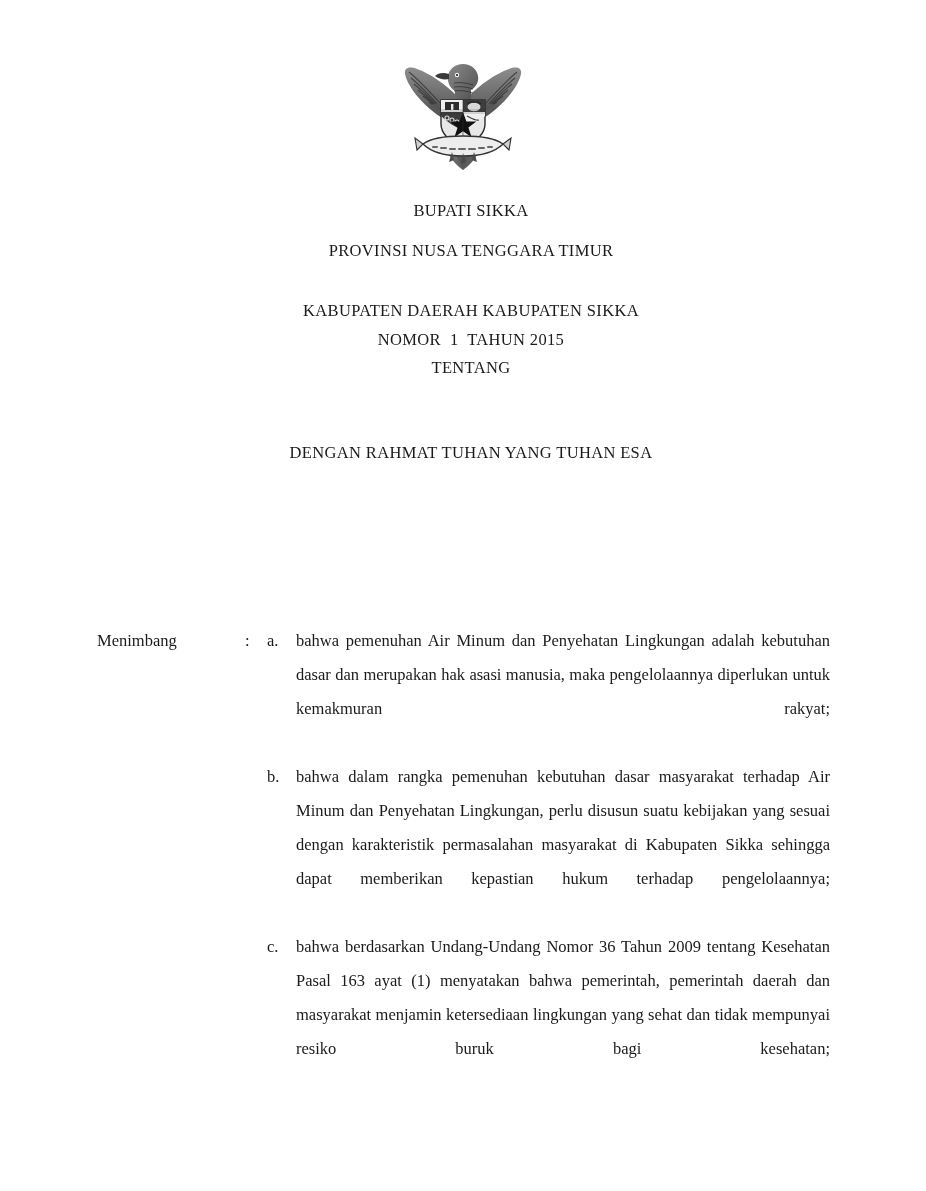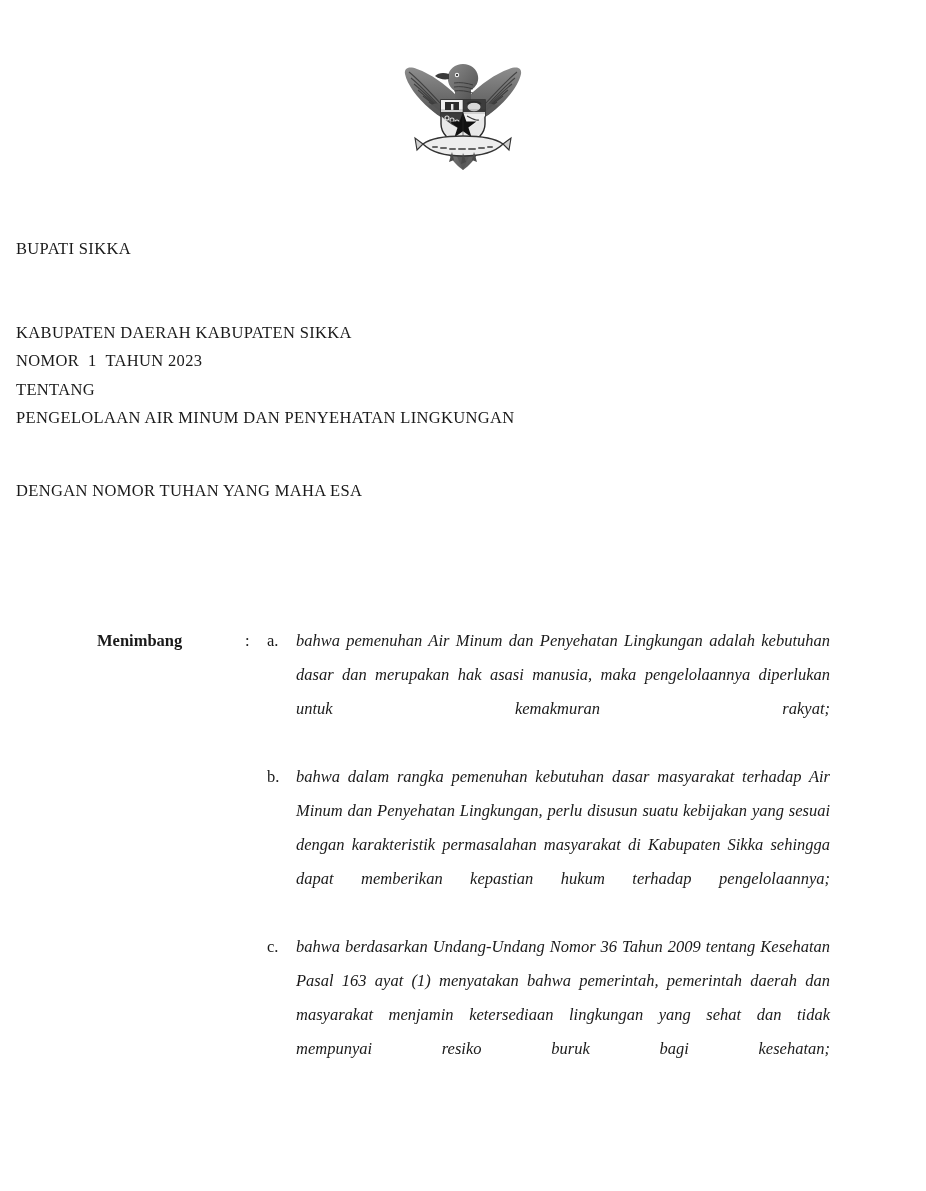--- a/index.html
+++ b/index.html
@@ -32,22 +32,21 @@
     height: 122px;
     display: block;
   }
 
   
   .headings {
     position: absolute;
     left: 16px;
     right: 0;
     top: 203px;
-    text-align: left;
-    margin-top: 38px;
+    text-align: center;
   }
   .hline {
     font-size: 16.5px;
     letter-spacing: 0.35px;
     line-height: 1.0;
     white-space: pre;
   }
   .gap-23 { height: 23px; }
   .gap-12 { height: 12px; }
   .gap-44 { height: 44px; }
@@ -60,21 +59,20 @@
     left: 97px;
     width: 733px;
     display: flex;
     align-items: flex-start;
   }
   .cons-label {
     width: 148px;
     flex: 0 0 148px;
     font-size: 16.5px;
     line-height: 34px;
-    font-weight: bold;
   }
   .cons-colon {
     width: 22px;
     flex: 0 0 22px;
     font-size: 16.5px;
     line-height: 34px;
   }
   .cons-items {
     flex: 1 1 auto;
   }
@@ -88,21 +86,20 @@
     font-size: 16.5px;
     line-height: 34px;
   }
   .cons-text {
     flex: 1 1 auto;
     font-size: 16.5px;
     line-height: 34px;
     text-align: justify;
     text-justify: inter-word;
     hyphens: none;
-    font-style: italic;
   }
   
   .cons-text::after {
     content: "";
     display: inline-block;
     width: 100%;
   }
 </style>
 </head>
 <body>
@@ -224,31 +221,31 @@
         <path d="M66 101 L64 112 L69 110 Z"></path>
         <path d="M77 100 L80 110 L75 108 Z"></path>
       </g>
     </g>
   </svg>
 </div>
 
 <div class="headings">
   <div class="hline">BUPATI SIKKA</div>
   <div class="gap-23"></div>
+  <div class="hline">PROVINSI NUSA TENGGARA TIMUR</div>
   <div class="gap-44"></div>
   <div class="hline">KABUPATEN DAERAH KABUPATEN SIKKA</div>
   <div class="gap-12"></div>
-  <div class="hline">NOMOR  1  TAHUN 2023</div>
+  <div class="hline">NOMOR  1  TAHUN 2015</div>
   <div class="gap-12"></div>
   <div class="hline">TENTANG</div>
   <div class="gap-12"></div>
-  <div class="hline">PENGELOLAAN AIR MINUM DAN PENYEHATAN LINGKUNGAN</div>
   <div class="gap-12"></div>
   <div class="gap-44"></div>
-  <div class="hline">DENGAN NOMOR TUHAN YANG MAHA ESA</div>
+  <div class="hline">DENGAN RAHMAT TUHAN YANG TUHAN ESA</div>
   <div class="gap-33"></div>
 </div>
 
 <div class="considerans">
   <div class="cons-label">Menimbang</div>
   <div class="cons-colon">:</div>
   <div class="cons-items">
 
     <div class="cons-item">
       <div class="cons-marker">a.</div>

